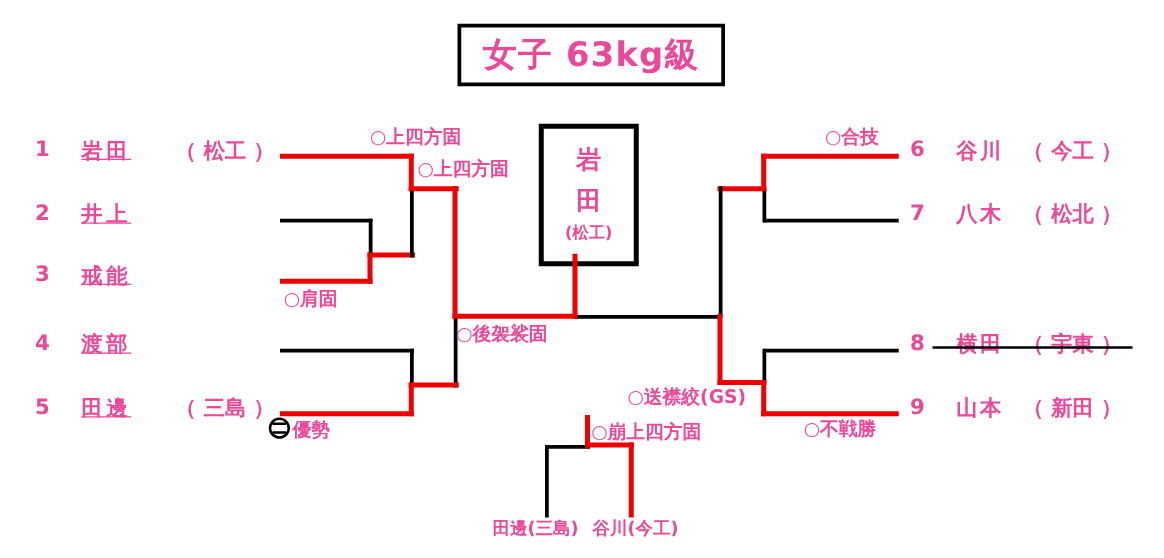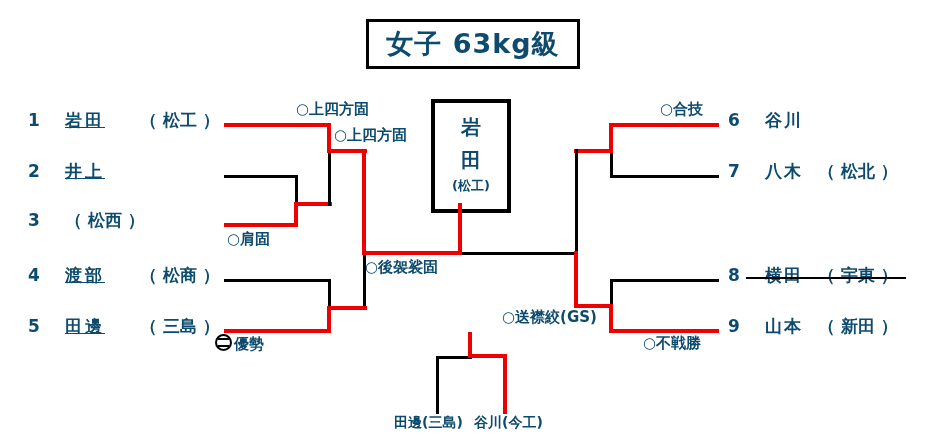--- a/index.html
+++ b/index.html
@@ -1,18 +1,18 @@
 <!DOCTYPE html>
 <html style="--red: #ee0000;"><head>
 <meta charset="utf-8">
 <style>
   html,body{margin:0;padding:0;background:#fff;}
   #stage{
     position:relative;width:931px;height:446px;background:#ffffff;overflow:hidden;
-    font-family:"DejaVu Sans","Liberation Sans",sans-serif;font-weight:bold;color:#0c4a6e;
+    font-family:"DejaVu Sans","Liberation Sans",sans-serif;font-weight:bold;color:#ec4899;
   }
   
   .l{position:absolute;}
   .k{background:#000000;}
   .r{background:var(--red,#ee0000);}
   
   .title-box{
     position:absolute;left:366px;top:19px;width:208px;height:44px;
     border:3px solid #000;display:flex;align-items:center;justify-content:center;
     font-size:27px;letter-spacing:1px;background:#fff;
@@ -66,36 +66,36 @@
     <span class="num">1</span>
     <span class="nm-l">岩田</span>
     <span class="sc">（ 松工 ）</span>
   </div>
   <div class="row row-l" style="top:160px">
     <span class="num">2</span>
     <span class="nm-l">井上</span>
   </div>
   <div class="row row-l" style="top:209px">
     <span class="num">3</span>
-    <span class="sc">（ 松西 ）</span>
+    <span class="nm-l">戒能</span>
   </div>
   <div class="row row-l" style="top:264px">
     <span class="num">4</span>
     <span class="nm-l">渡部</span>
-    <span class="sc">（ 松商 ）</span>
   </div>
   <div class="row row-l" style="top:315px">
     <span class="num">5</span>
     <span class="nm-l">田邊</span>
     <span class="sc">（ 三島 ）</span>
   </div>
 
   <div class="row row-r" style="top:109px">
     <span class="num">6</span>
     <span class="nm-r">谷川</span>
+    <span class="sc">（ 今工 ）</span>
   </div>
   <div class="row row-r" style="top:160px">
     <span class="num">7</span>
     <span class="nm-r">八木</span>
     <span class="sc">（ 松北 ）</span>
   </div>
   <div class="row row-r" style="top:264px">
     <span class="num">8</span>
     <span class="nm-r">横田</span>
     <span class="sc">（ 宇東 ）</span>
@@ -151,17 +151,18 @@
   <div class="ann" style="left:296px;top:100px">○上四方固</div>
   <div class="ann" style="left:334px;top:126px">○上四方固</div>
   <div class="ann" style="left:227px;top:230px">○肩固</div>
   <div class="ann" style="left:365px;top:258px">○後袈裟固</div>
   <div class="ann" style="left:215px;top:334px">
     <span class="yusei-icon"></span><span>優勢</span>
   </div>
   <div class="ann" style="left:660px;top:100px">○合技</div>
   <div class="ann" style="left:502px;top:308px">○送襟絞(GS)</div>
   <div class="ann" style="left:643px;top:334px">○不戦勝</div>
+  <div class="ann" style="left:473px;top:336px">○崩上四方固</div>
 
   <div class="small-name" style="left:394px;top:414px">田邊(三島)</div>
   <div class="small-name" style="left:474px;top:414px">谷川(今工)</div>
 
 </div>
 
 </body></html>

